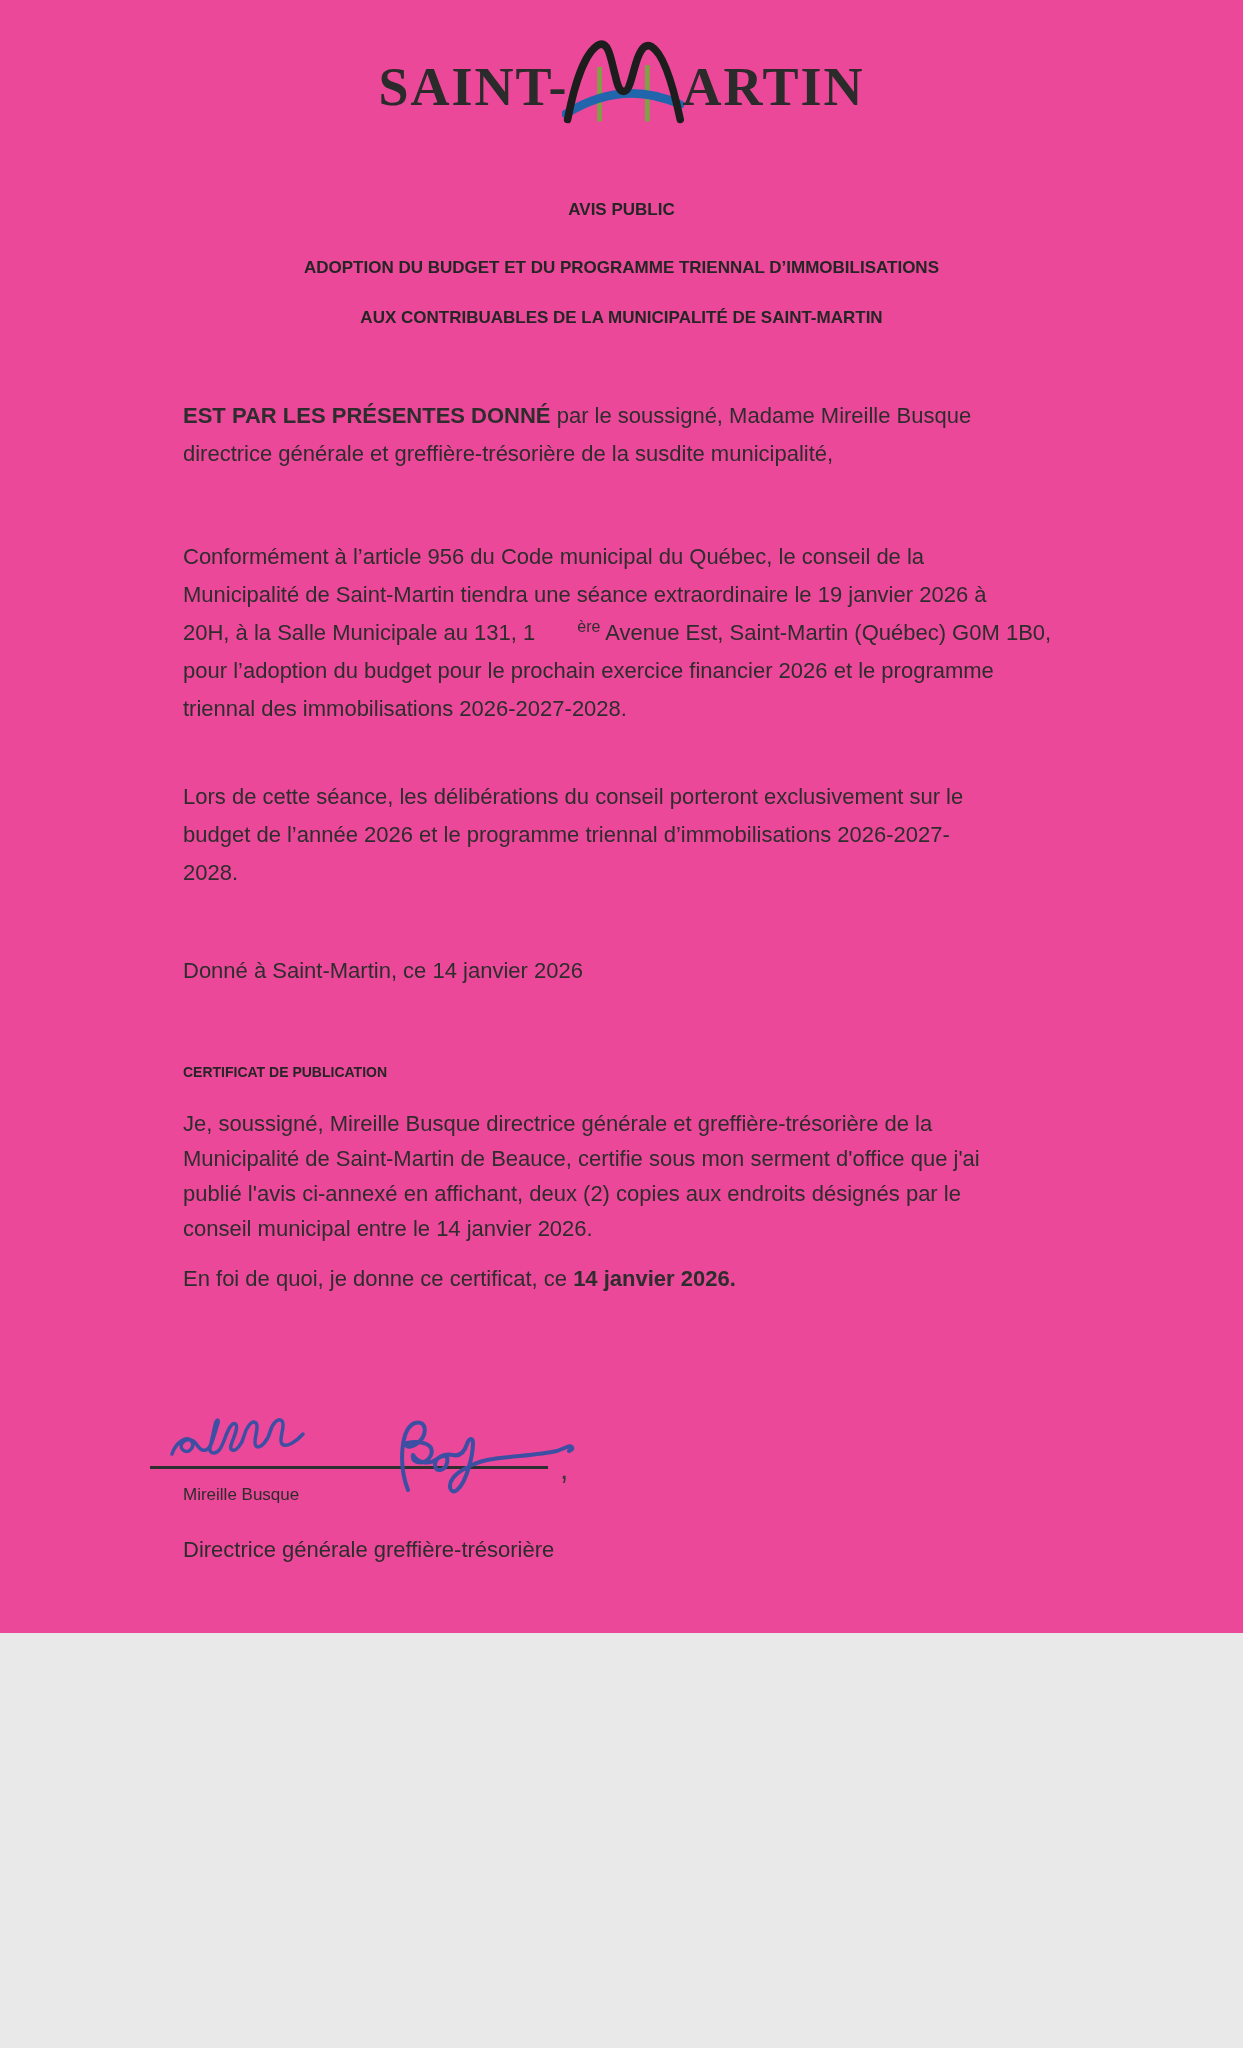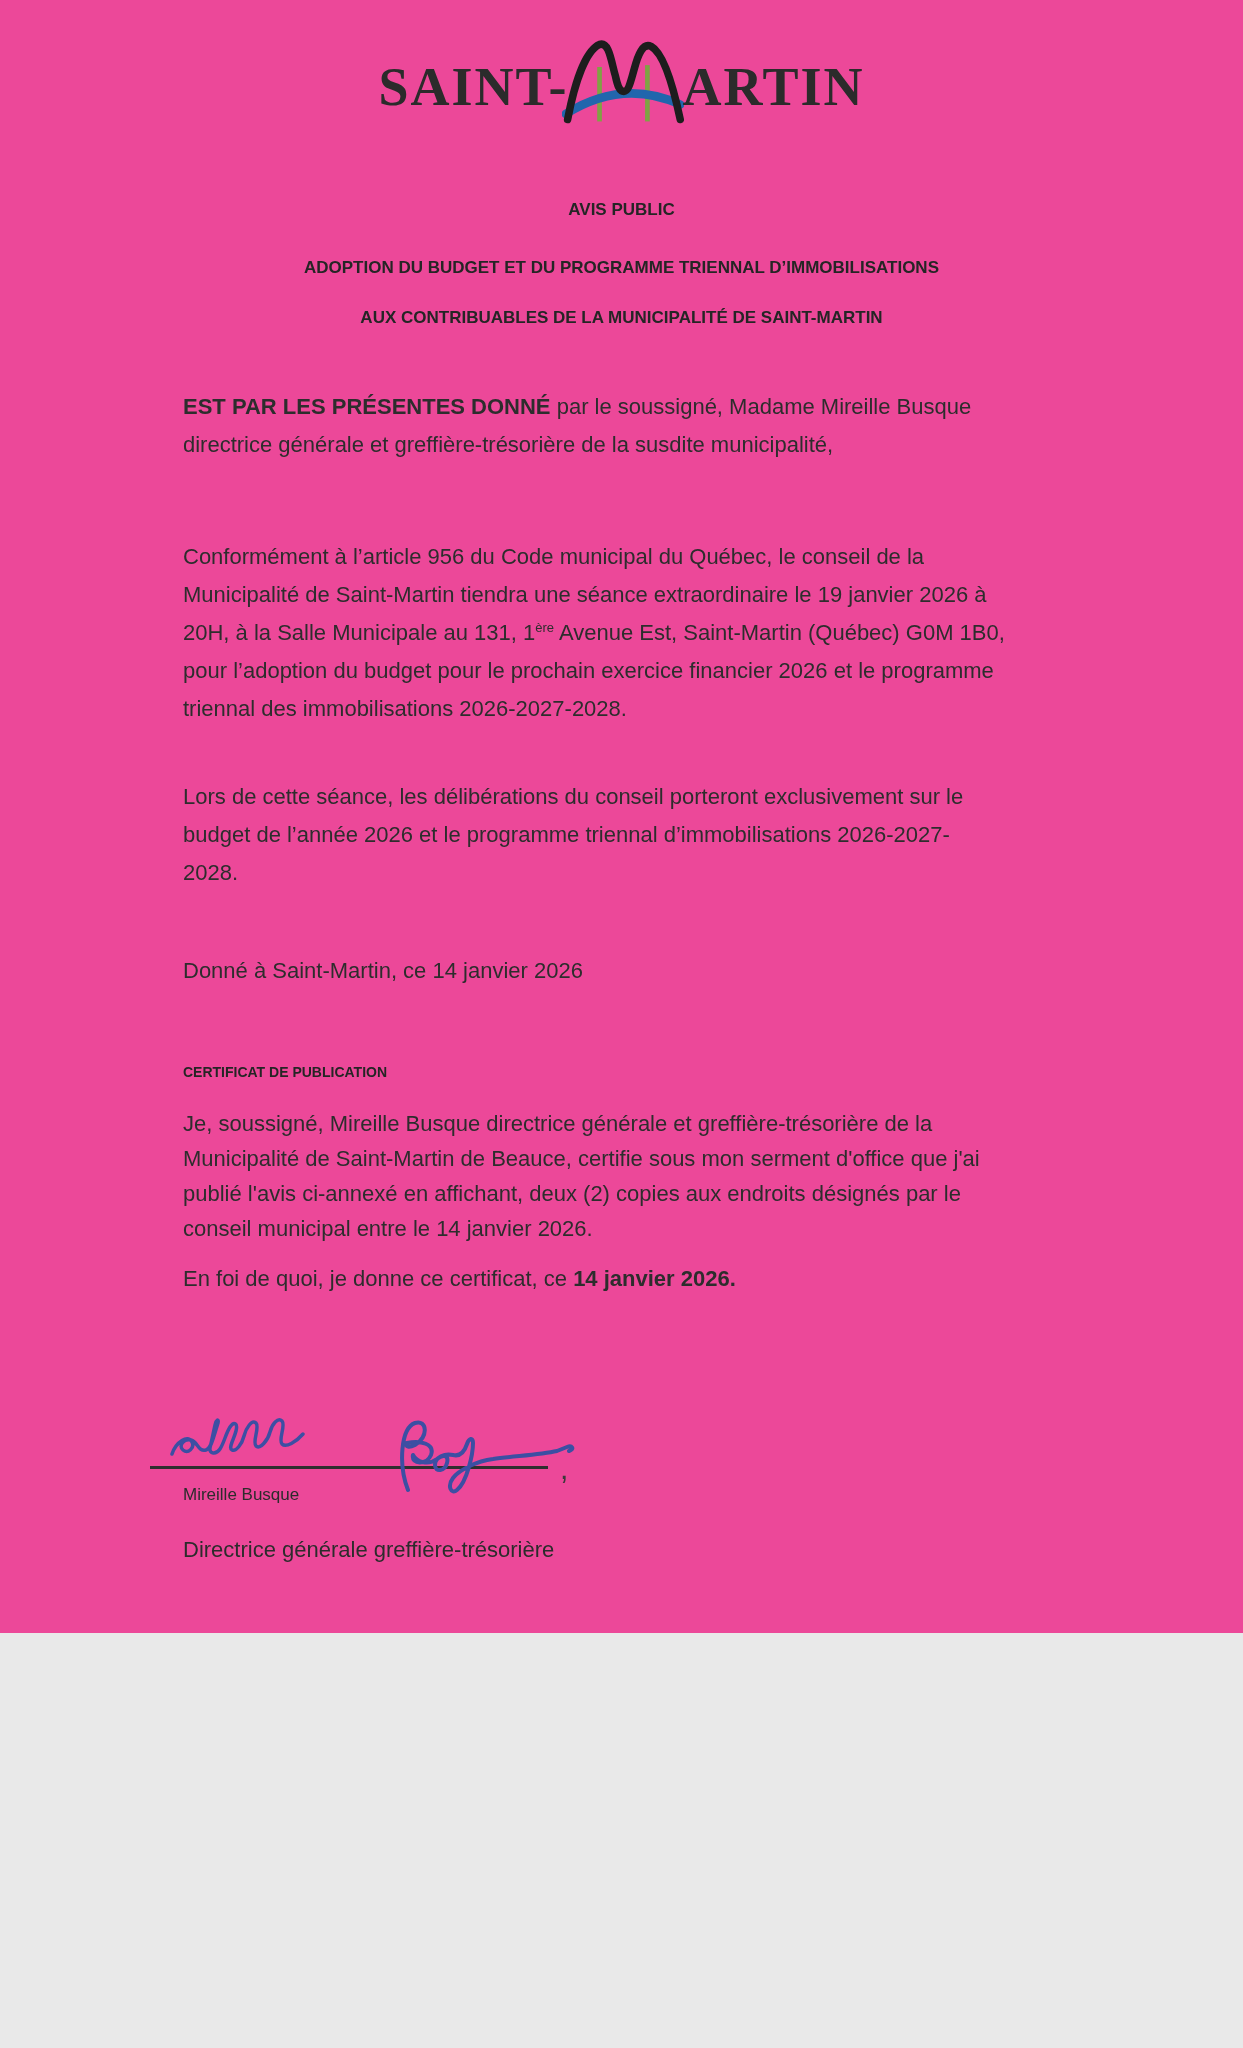--- a/index.html
+++ b/index.html
@@ -37,21 +37,21 @@
     line-height:28px;
   }
   
   .para {
     position:absolute; left:183px; width:880px;
     font-size:22px; color:#2d2d2d;
     line-height:38px;
   }
   .para.tight { line-height:35px; }
   .b { font-weight:bold; }
-  sup.ord { font-size:13px; vertical-align:super; line-height:0; }
+  sup.ord { font-size:16px; vertical-align:super; line-height:0;margin-left:42px; }
   .left-head {
     position:absolute; left:183px;
     font-weight:bold; font-size:14px; color:#252525;
     line-height:28px;
   }
   
   .sig-line {
     position:absolute; left:150px; top:1466px;
     width:398px; height:3px; background:#2f2f2f;
   }
@@ -79,21 +79,21 @@
 
       <path d="M6,90 C14,48 26,16 40,10 C50,7 52,26 57,44 C59,53 61,60 66,60 C71,60 73,50 77,36 C81,21 86,8 95,12 C108,19 118,52 126,90" fill="none" stroke="#1d1d1d" stroke-width="8" stroke-linejoin="round" stroke-linecap="round"></path>
     </svg>
     <span class="wordmark">ARTIN</span>
   </div>
 
   <div class="center-head" style="top:196px;">AVIS PUBLIC</div>
   <div class="center-head" style="top:254px;">ADOPTION DU BUDGET ET DU PROGRAMME TRIENNAL D’IMMOBILISATIONS</div>
   <div class="center-head" style="top:304px;">AUX CONTRIBUABLES DE LA MUNICIPALITÉ DE SAINT-MARTIN</div>
 
-  <div class="para" style="top:388px;">
+  <div class="para" style="top:397px;">
     <div><span class="b">EST PAR LES PRÉSENTES DONNÉ</span><span> par le soussigné, Madame Mireille Busque</span></div>
     <div>directrice générale et greffière-trésorière de la susdite municipalité,</div>
   </div>
 
   <div class="para" style="top:538px;">
     <div>Conformément à l’article 956 du Code municipal du Québec, le conseil de la</div>
     <div>Municipalité de Saint-Martin tiendra une séance extraordinaire le 19 janvier 2026 à</div>
     <div><span>20H, à la Salle Municipale au 131, 1</span><sup class="ord">ère</sup><span> Avenue Est, Saint-Martin (Québec) G0M 1B0,</span></div>
     <div>pour l’adoption du budget pour le prochain exercice financier 2026 et le programme</div>
     <div>triennal des immobilisations 2026-2027-2028.</div>

